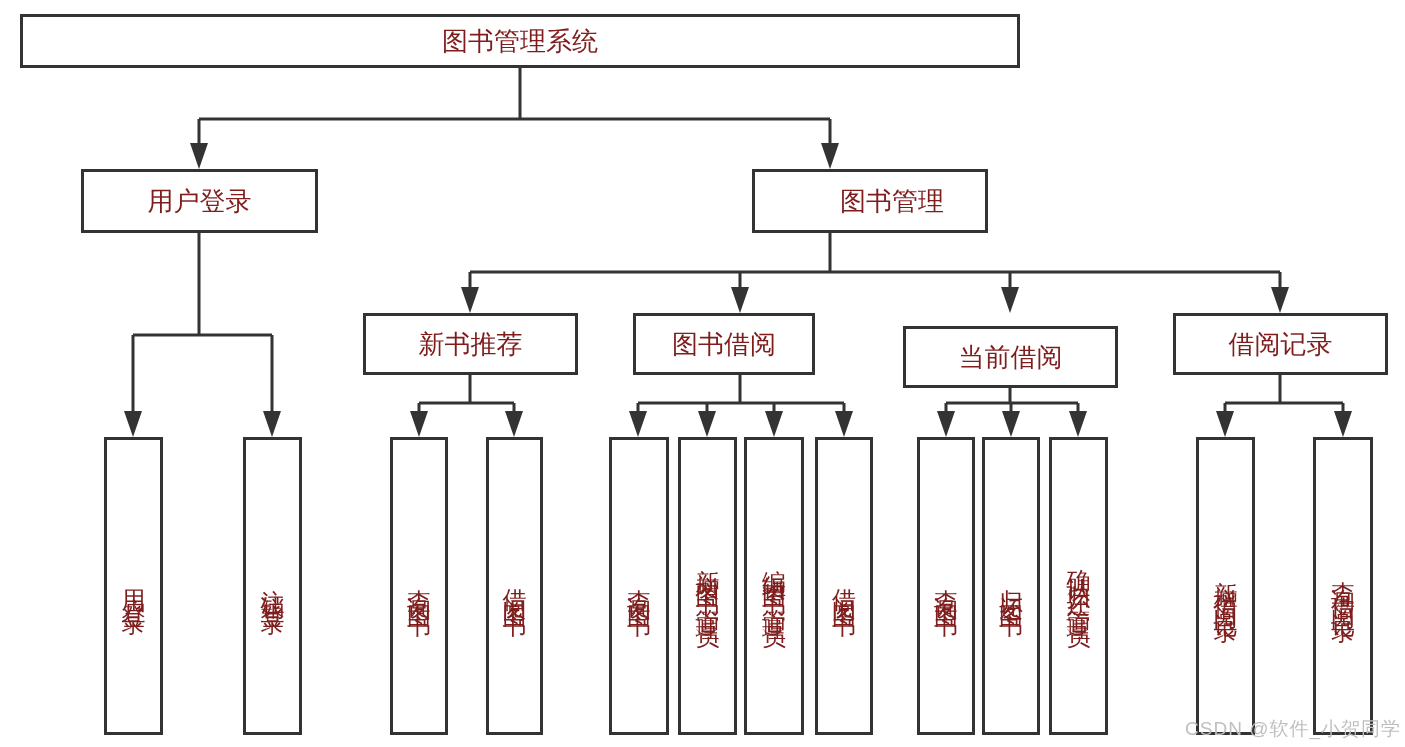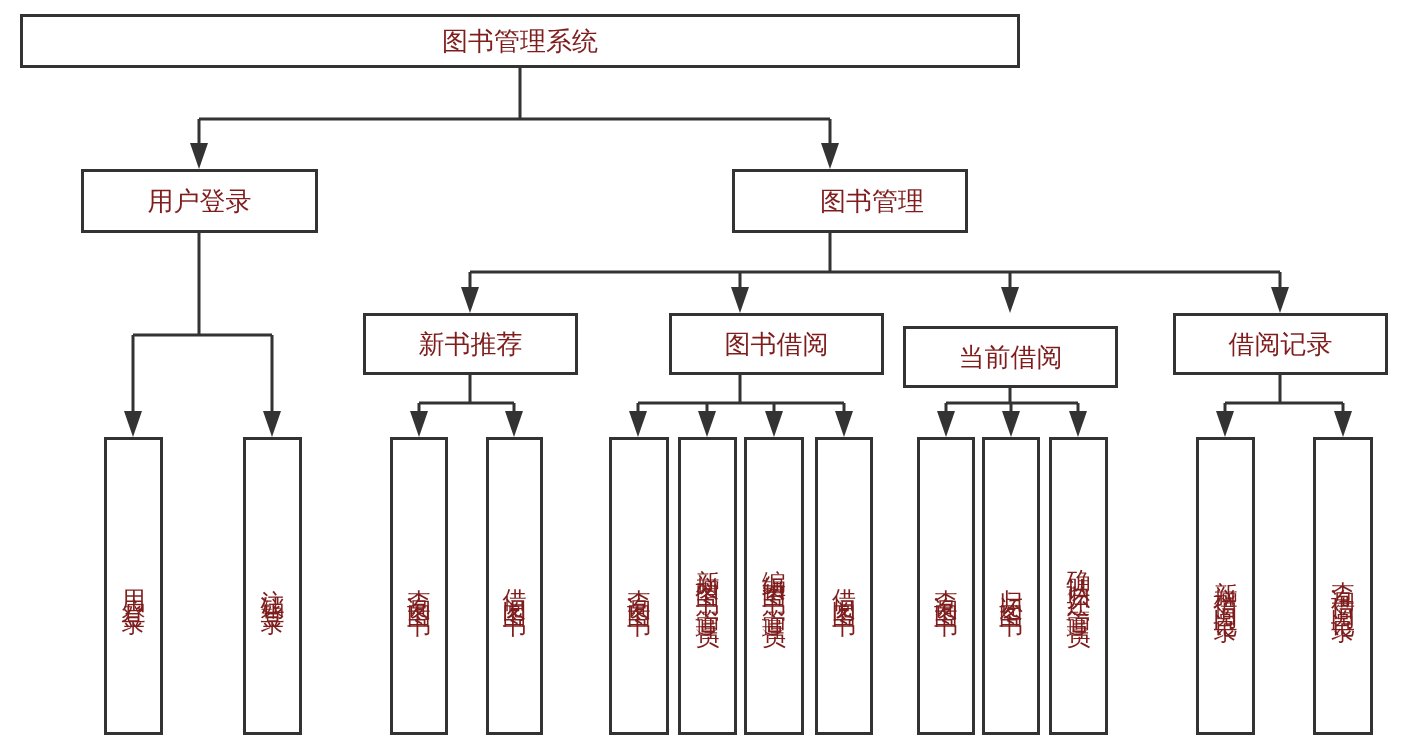--- a/index.html
+++ b/index.html
@@ -38,23 +38,23 @@
     text-orientation: mixed;
     font-size: 24px;
     letter-spacing: 8px;
     top: 437px;
     height: 298px;
     width: 59px;
   }
   
   .n-root { left: 20px;   top: 14px;  width: 1000px; height: 54px; }
   .n-l2a  { left: 81px;   top: 169px; width: 237px;  height: 64px; }
-  .n-l2b  { left: 732px;  top: 169px; width: 236px;  height: 64px; padding-left: 44px; }
+  .n-l2b  { left: 752px;  top: 169px; width: 236px;  height: 64px; padding-left: 44px; }
   .n-l3a  { left: 363px;  top: 313px; width: 215px;  height: 62px; }
-  .n-l3b  { left: 633px;  top: 313px; width: 215px;  height: 62px; margin-left: 36px; }
+  .n-l3b  { left: 633px;  top: 313px; width: 182px;  height: 62px; }
   .n-l3c  { left: 903px;  top: 326px; width: 215px;  height: 62px; }
   .n-l3d  { left: 1173px; top: 313px; width: 215px;  height: 62px; }
   
   .f1  { left: 104px; }
   .f2  { left: 243px; }
   .f3  { left: 390px; width: 58px; }
   .f4  { left: 486px; width: 57px; }
   .f5  { left: 609px; width: 60px; }
   .f6  { left: 678px; }
   .f7  { left: 744px; width: 60px; }
@@ -143,14 +143,15 @@
   <div class="node leaf f5">查询图书</div>
   <div class="node leaf f6">新增图书（管理员）</div>
   <div class="node leaf f7">编辑图书（管理员）</div>
   <div class="node leaf f8">借阅图书</div>
   <div class="node leaf f9">查询图书</div>
   <div class="node leaf f10">归还图书</div>
   <div class="node leaf f11">确认归还（管理员）</div>
   <div class="node leaf f12">新增借阅记录</div>
   <div class="node leaf f13">查询借阅记录</div>
 
+  <div class="watermark">CSDN @软件_小贺同学</div>
 
 </div>
 
 </body></html>

